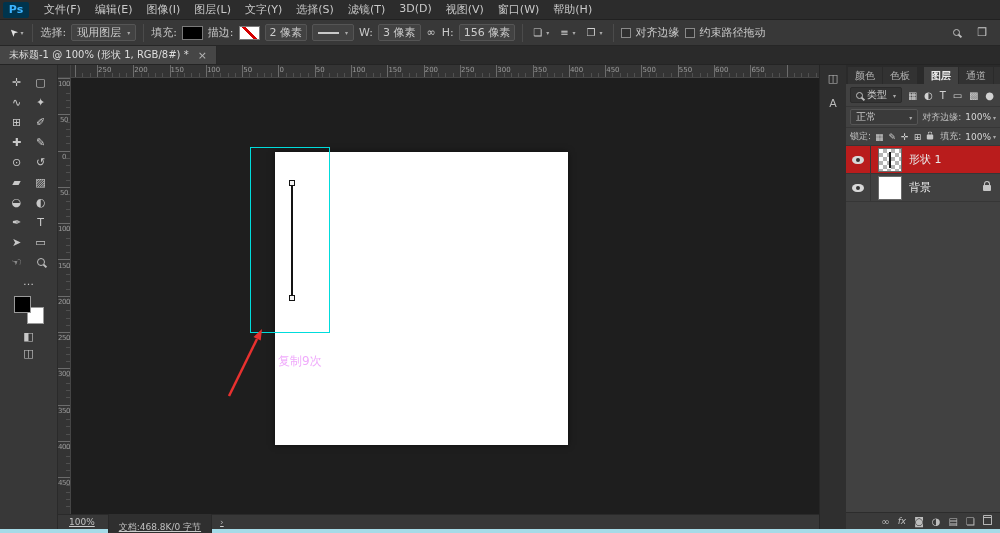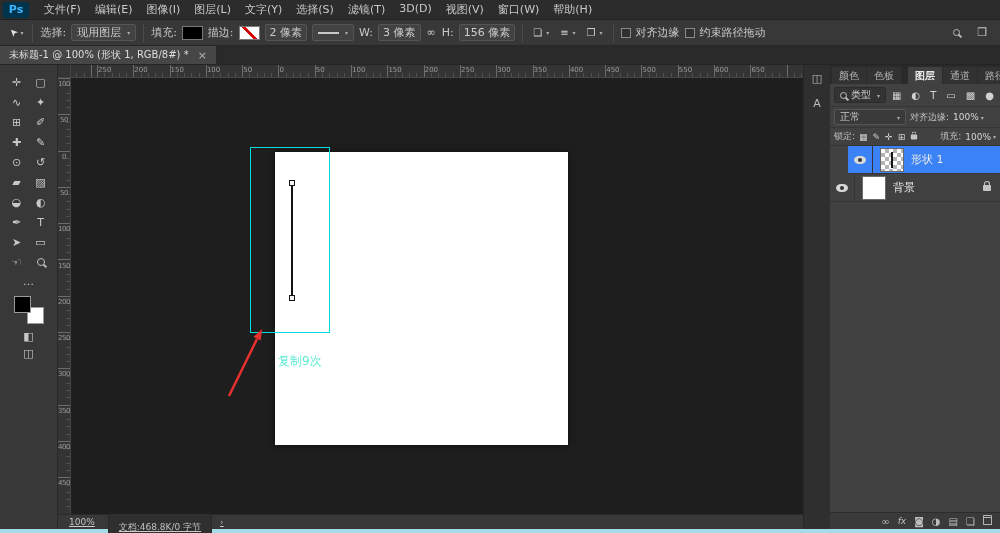--- a/index.html
+++ b/index.html
@@ -87,54 +87,54 @@
 
   .artboard{position:absolute;left:217px;top:87px;width:293px;height:293px;background:#fff;
             box-shadow:0 0 6px rgba(0,0,0,.55);}
   .shape-line{position:absolute;left:233px;top:118px;width:2px;height:115px;background:#141414;}
   .shape-line::before,.shape-line::after{content:"";position:absolute;left:-2px;width:4px;height:4px;
       background:#f2f2f2;border:1px solid #141414;}
   .shape-line::before{top:-3px;}
   .shape-line::after{bottom:-3px;}
   .selection-rect{position:absolute;left:192px;top:82px;width:80px;height:186px;border:1px solid #00dcdc;}
   .annot-arrow{position:absolute;left:160px;top:255px;}
-  .annotation{position:absolute;left:220px;top:288px;color:#5eead4;font-size:12px;white-space:nowrap;}
+  .annotation{position:absolute;left:220px;top:288px;color:#f0abfc;font-size:12px;white-space:nowrap;}
 
   
   .statusbar{height:15px;background:#383838;border-top:1px solid #2a2a2a;display:flex;align-items:center;
              gap:8px;padding:0 6px;font-size:9px;color:#c0c0c0;}
   .status-zoom{padding:0 5px;}
   .status-doc{background:#2f2f2f;border:1px solid #292929;padding:16px 10px;height:11px;line-height:10px;}
   .status-chev{color:#b0b0b0;font-size:9px;}
 
   
   .dock-strip{width:27px;background:#2f2f2f;border-left:1px solid #262626;display:flex;flex-direction:column;
               align-items:center;padding-top:5px;gap:9px;flex:0 0 auto;}
   .dock-icon{width:18px;height:16px;display:flex;align-items:center;justify-content:center;color:#bdbdbd;
              font-size:11px;}
 
   
-  .right-panel{width:170px;background:#414141;display:flex;flex-direction:column;flex:0 0 auto;}
+  .right-panel{width:154px;background:#414141;display:flex;flex-direction:column;flex:0 0 auto;}
   .panel-tabs{height:19px;background:#2a2a2a;display:flex;align-items:flex-end;padding-left:2px;}
   .ptab{height:17px;display:flex;align-items:center;padding:0 7px;font-size:10px;color:#b5b5b5;
         background:#323232;margin-right:1px;white-space:nowrap;}
   .ptab.active{background:#414141;color:#eaeaea;font-weight:bold;}
   .ptab.gap{margin-left:6px;}
   .layers-panel{flex:1;display:flex;flex-direction:column;min-height:0;}
   .filter-row{display:flex;align-items:center;gap:4px;padding:3px 4px;border-bottom:1px solid #363636;}
   .filter-dd{background:#333;border-color:#2b2b2b;font-size:10px;height:16px;flex:0 0 auto;}
   .filter-icons{display:flex;align-items:center;gap:4px;font-size:10px;color:#d2d2d2;flex:1;justify-content:space-between;padding:0 2px;}
   .blend-row,.lock-row{display:flex;align-items:center;gap:4px;padding:2px 4px;border-bottom:1px solid #363636;}
   .blend-dd{width:72px;justify-content:space-between;font-size:10px;height:16px;background:#3a3a3a;}
   .small-label{font-size:9px;color:#c0c0c0;white-space:nowrap;}
   .value-dd{display:flex;align-items:center;font-size:9px;color:#d5d5d5;white-space:nowrap;}
   .lock-icons{display:flex;align-items:center;gap:5px;font-size:9px;color:#cfcfcf;}
   .lock-icons .padlock-icon{transform:scale(.8);}
   .layer-row{height:28px;display:flex;align-items:center;border-bottom:1px solid #363636;}
-  .layer-row.selected{background:#3b82f6;margin-left:18px;}
+  .layer-row.selected{background:#b91c1c;}
   .eye-cell{width:25px;height:100%;display:flex;align-items:center;justify-content:center;
             border-right:1px solid #363636;flex:0 0 auto;}
   .thumb{width:24px;height:24px;margin:0 7px;border:1px solid #6a6a6a;flex:0 0 auto;position:relative;}
   .thumb.shape{background-color:#fff;
       background-image:linear-gradient(45deg,#b4b4b4 25%,transparent 25%,transparent 75%,#b4b4b4 75%),
                        linear-gradient(45deg,#b4b4b4 25%,transparent 25%,transparent 75%,#b4b4b4 75%);
       background-size:8px 8px;background-position:0 0,4px 4px;}
   .thumb.shape::after{content:"";position:absolute;left:10px;top:3px;bottom:3px;width:2px;background:#141414;}
   .thumb.white{background:#fff;}
   .layer-name{font-size:11px;color:#e8e8e8;white-space:nowrap;}

